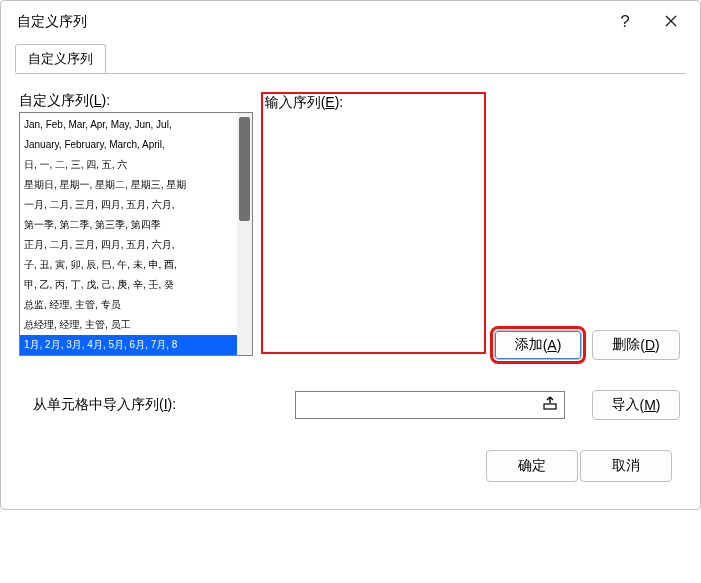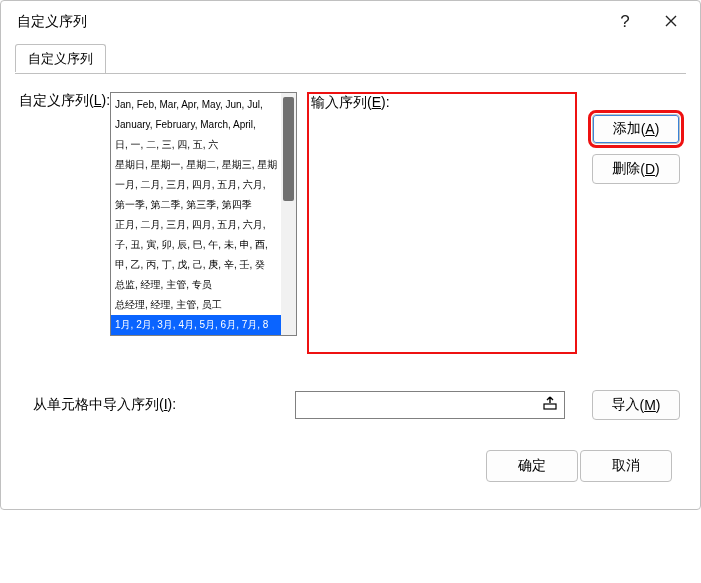--- a/index.html
+++ b/index.html
@@ -19,23 +19,23 @@
   .title{flex:1;font-size:14px;}
   .titlebuttons{display:flex;}
   .tbtn{width:46px;height:32px;display:flex;align-items:center;justify-content:center;border-radius:4px;}
   .tbtn svg{pointer-events:none;}
   .tabstrip{height:30px;margin:0 14px;display:flex;align-items:flex-end;border-bottom:none;}
   .tab{border:1px solid var(--tab-border);border-bottom:none;border-radius:3px 3px 0 0;padding:5px 12px;font-size:13px;background:#fff;}
   .tabline{height:1px;background:var(--tab-border);margin:0 14px;}
   .tabline-inner{height:1px;background:#fff;width:88px;margin-top:-1px;margin-left:0;}
   .content{flex:1;padding:18px 16px 0 18px;display:flex;flex-direction:column;}
   .row1{display:flex;gap:8px;}
-  .col-left{width:280px;display:flex;}
+  .col-left{width:280px;display:flex;flex-direction:column;}
   .col-mid{width:270px;display:flex;flex-direction:column;position:relative;}
-  .col-right{flex:1;display:flex;flex-direction:column;align-items:flex-end;gap:10px;padding-top:22px;padding-right:4px;}
+  .col-right{flex:1;display:flex;flex-direction:row;align-items:flex-end;gap:10px;padding-top:22px;padding-right:4px;}
   .lbl{margin-bottom:2px;}
   .underline{text-decoration:underline;}
   .listbox{height:244px;border:1px solid var(--input-border);box-sizing:border-box;position:relative;overflow:hidden;display:flex;}
   .listitems{flex:1;overflow:hidden;padding:2px 0;}
   .litem{height:20px;line-height:20px;padding:0 4px;white-space:nowrap;overflow:hidden;font-size:10px;}
   .litem.selected{background:var(--selected);color:#fff;}
   .vscroll{width:15px;background:#f1f1f1;position:relative;}
   .vthumb{position:absolute;left:2px;right:2px;top:4px;height:104px;background:var(--scroll-thumb);border-radius:2px;}
   .mid-wrap{position:relative;height:268px;}
   .mid-redbox{position:absolute;left:0;top:0;right:0;bottom:6px;border:2px solid var(--highlight-red);pointer-events:none;}

